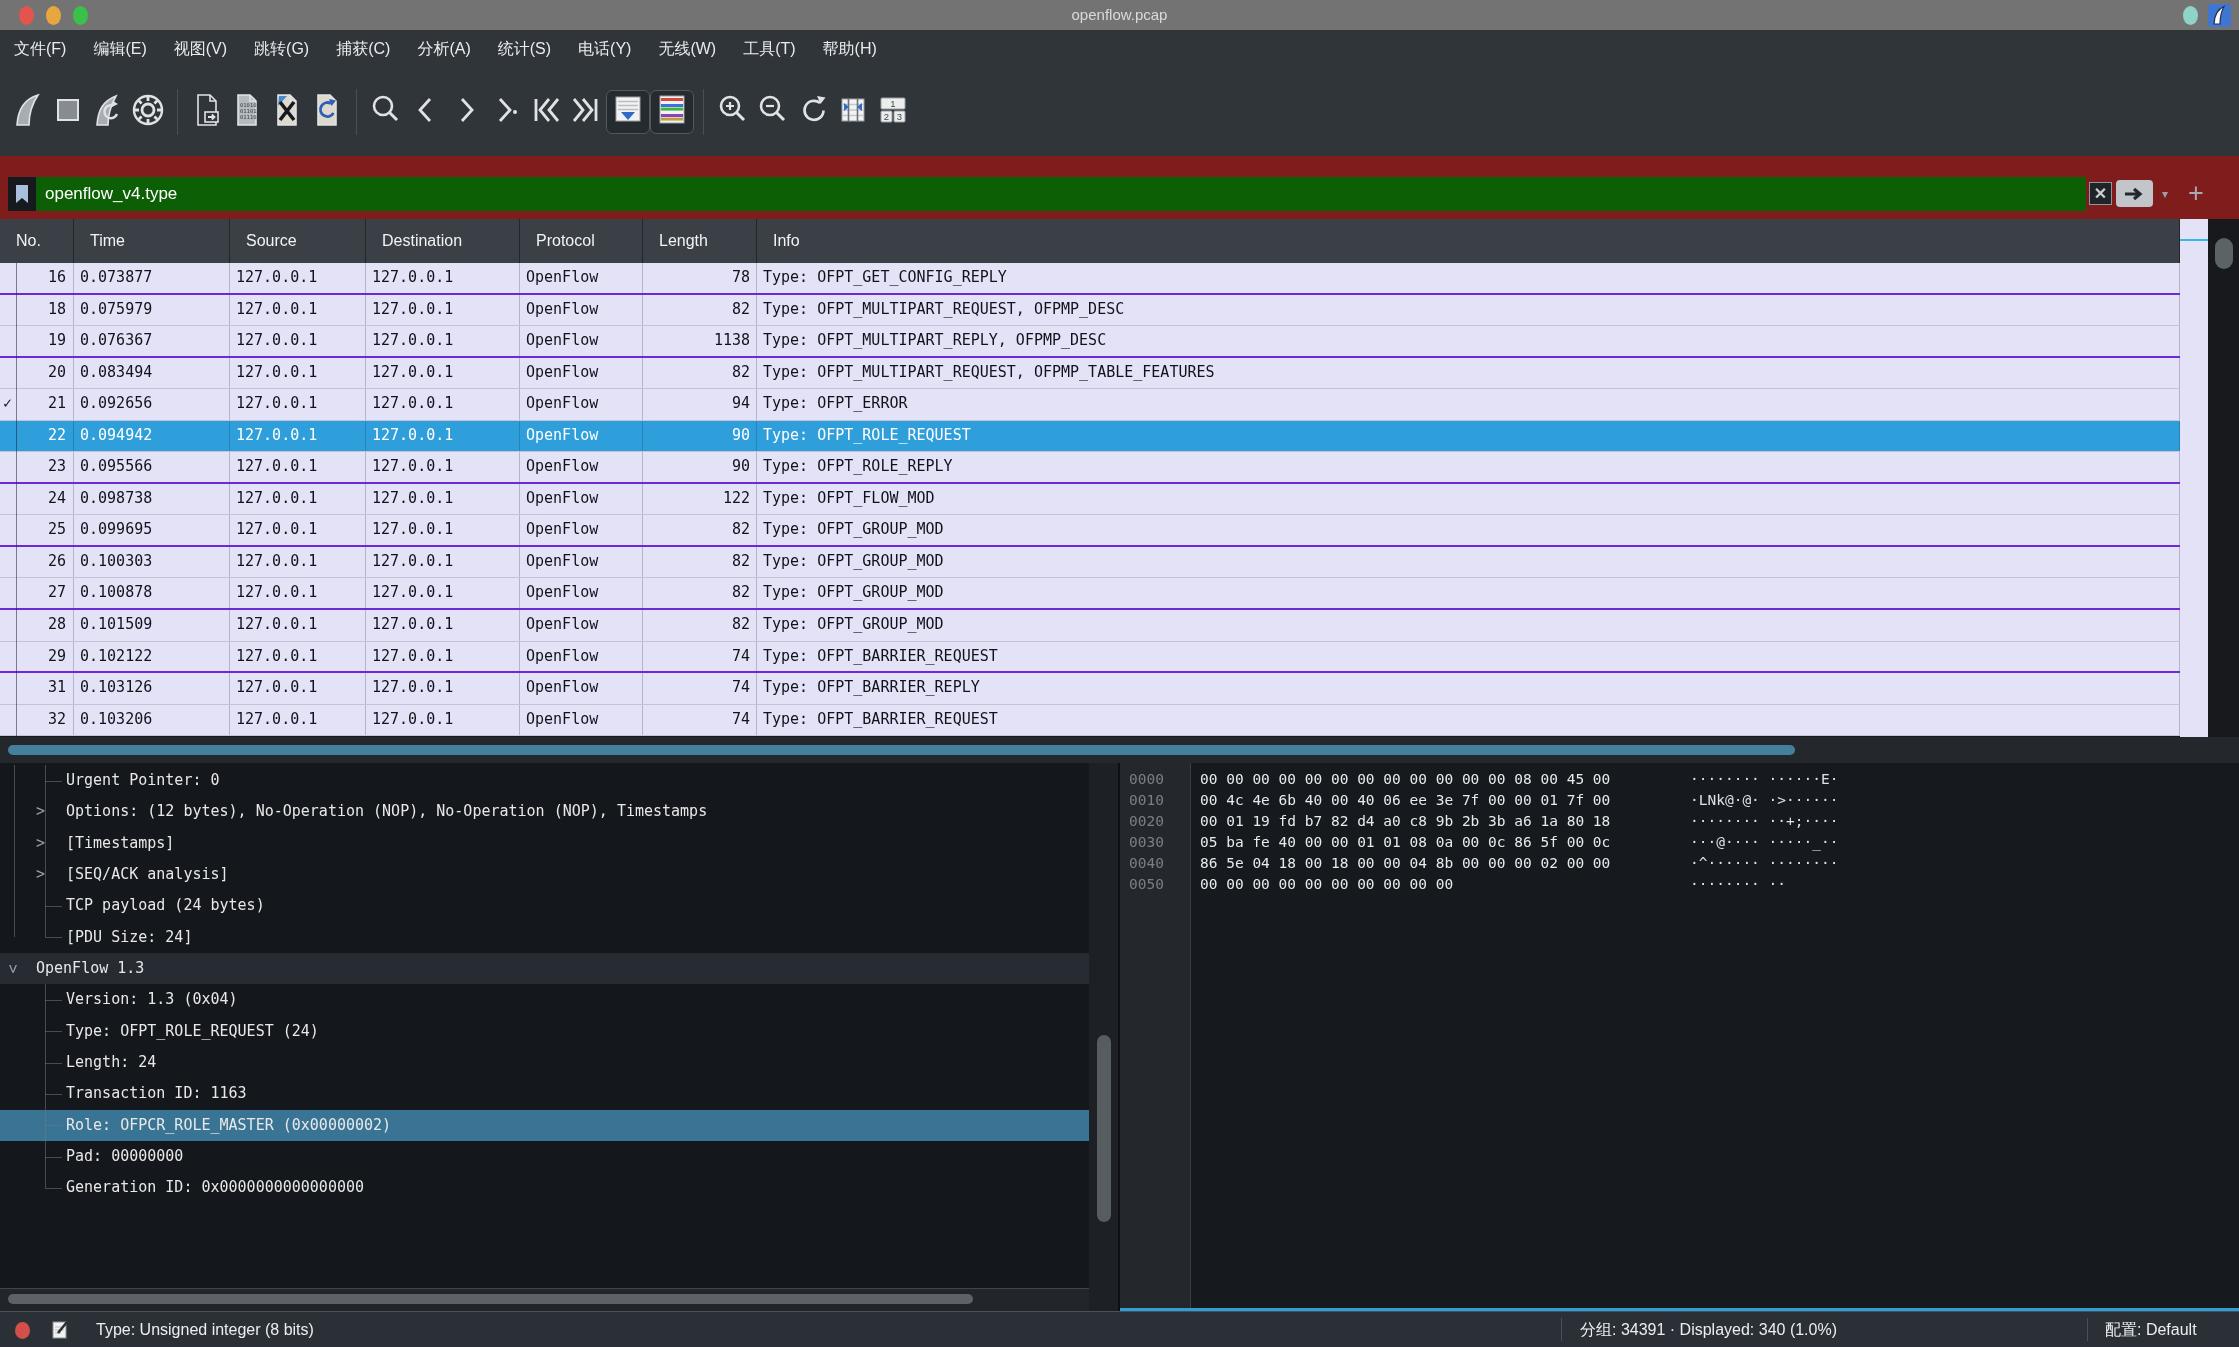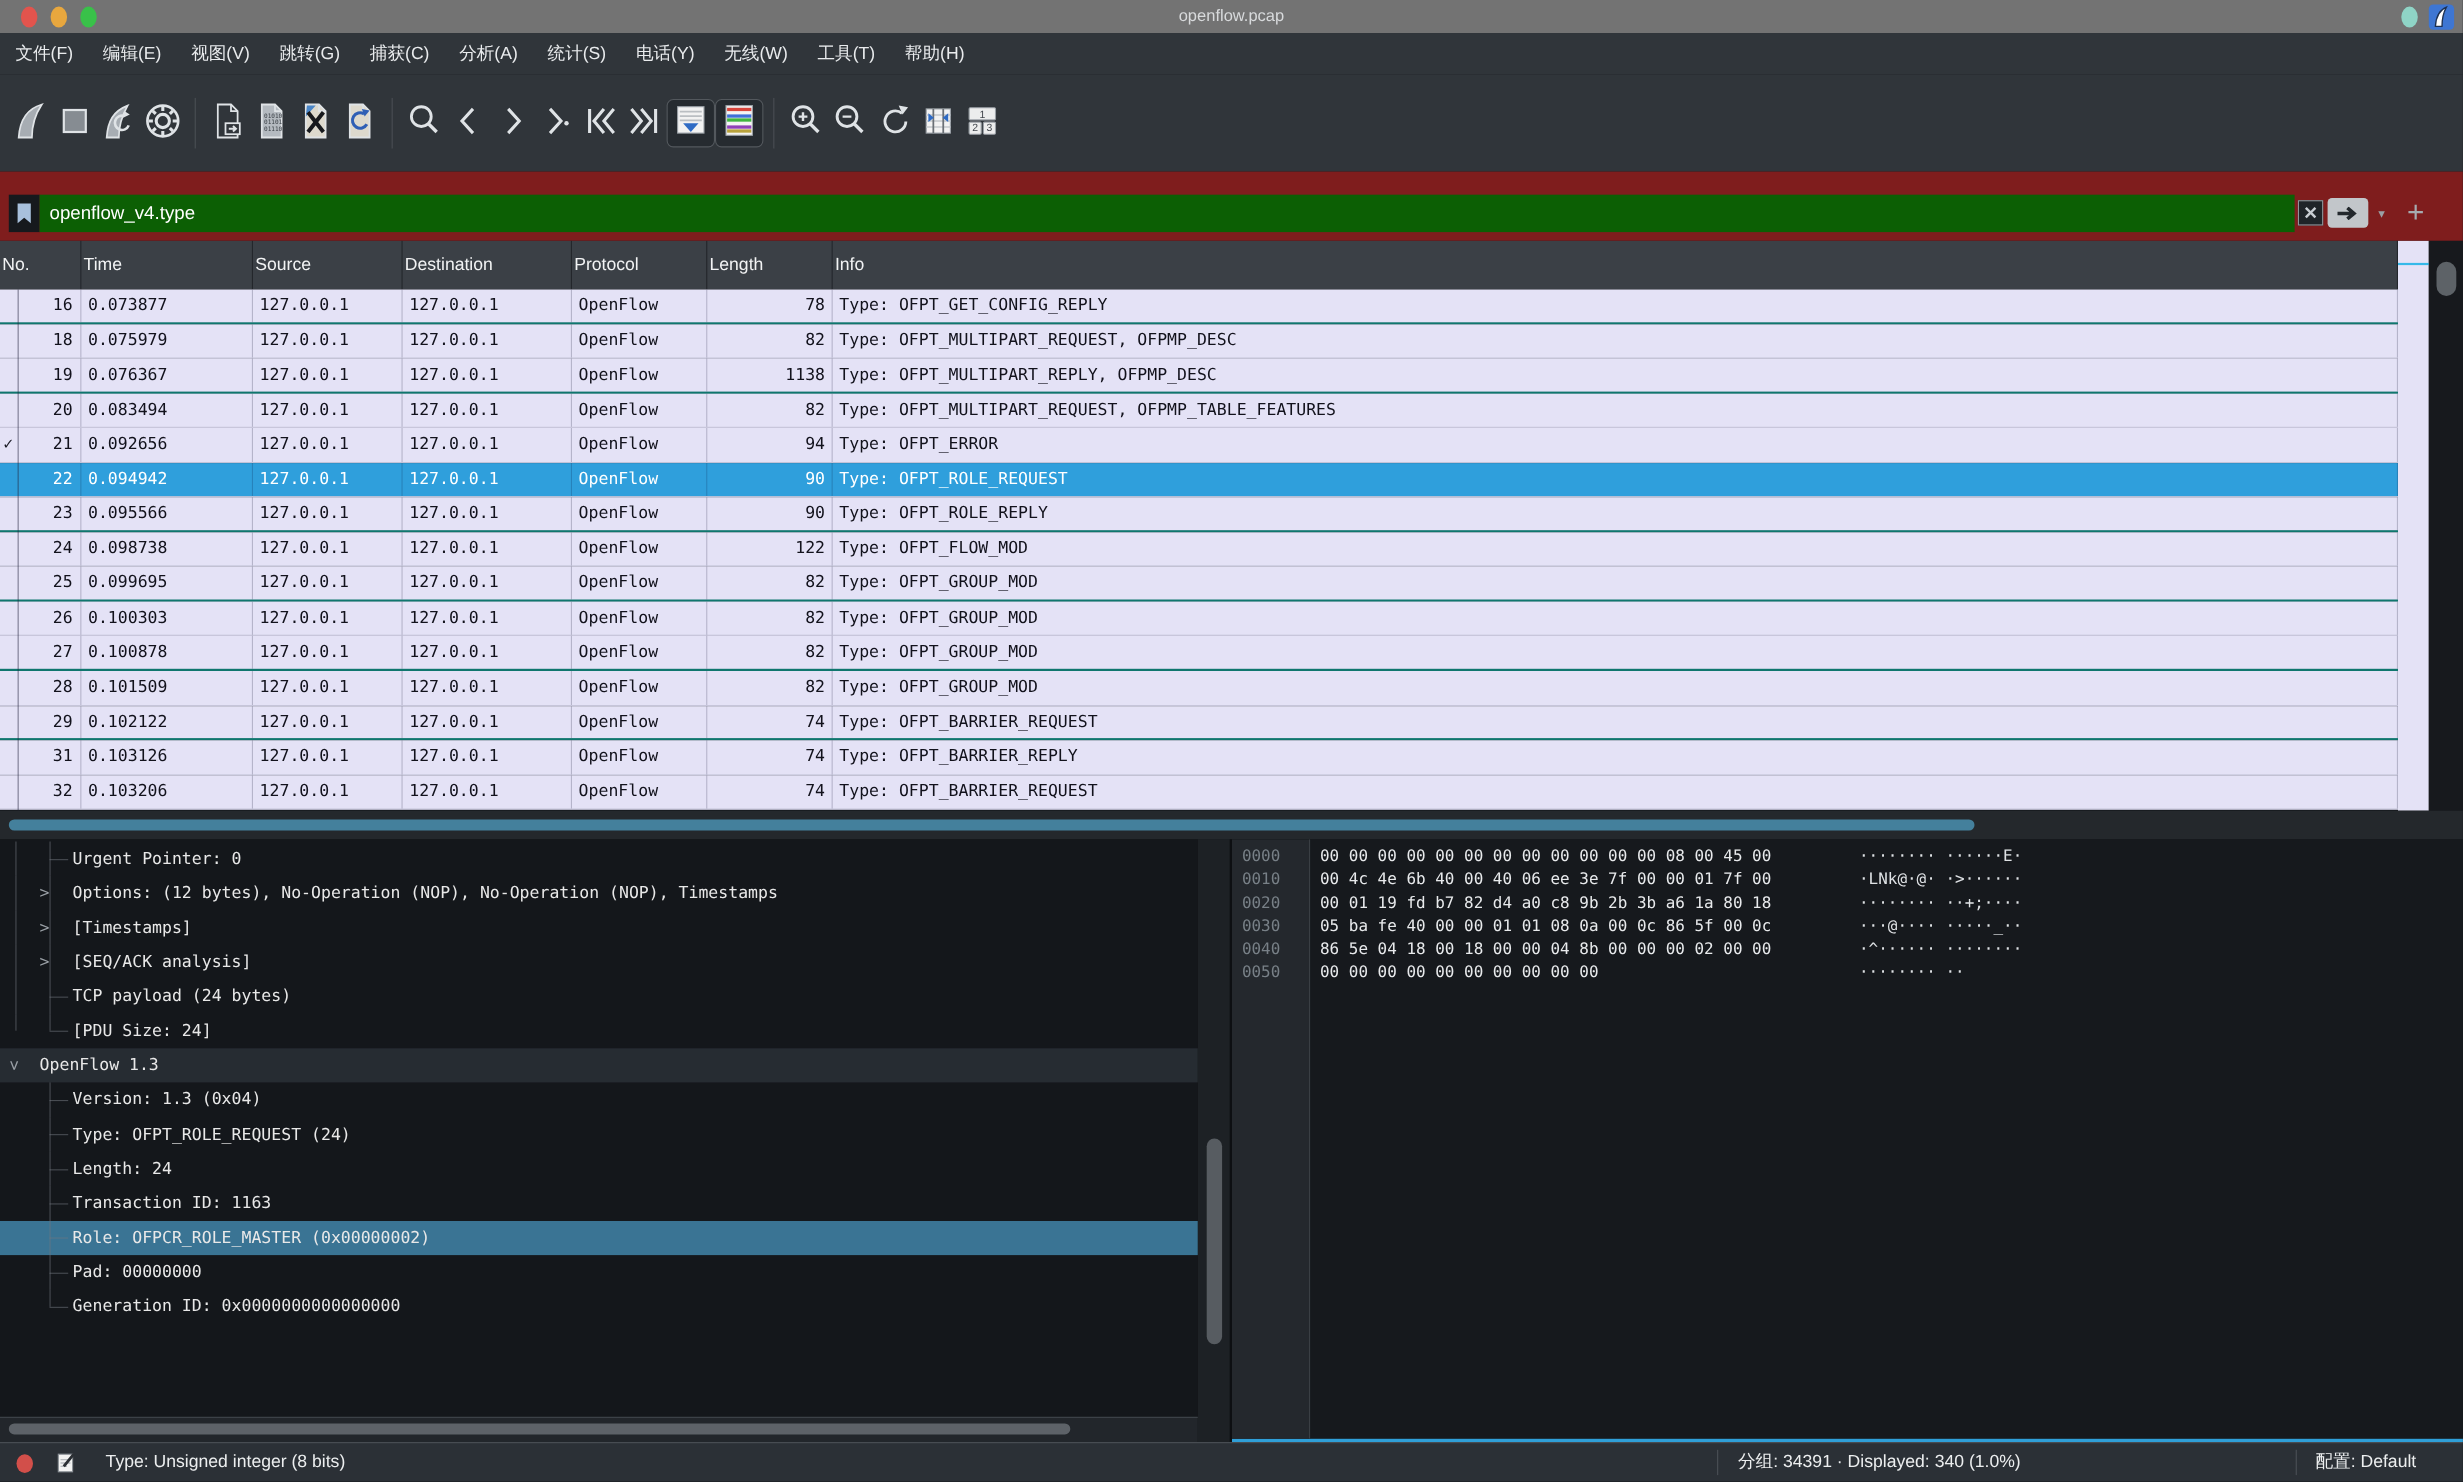--- a/index.html
+++ b/index.html
@@ -42,26 +42,26 @@
   .f-apply{position:absolute;left:2116px;top:24px;width:37px;height:27px;background:#c2c6ca;
     border-radius:4px;display:flex;align-items:center;justify-content:center;}
   .f-caret{position:absolute;left:2157px;top:26px;width:16px;height:23px;color:#9aa0a5;font-size:12px;
     display:flex;align-items:center;justify-content:center;}
   .f-add{position:absolute;left:2183px;top:22px;width:26px;height:30px;color:#a6abb0;font-size:27px;
     font-weight:300;display:flex;align-items:center;justify-content:center;}
   
   .packet-list{position:absolute;left:0;top:219px;width:2239px;height:518px;background:#16191d;}
   .pl-grid{display:grid;grid-template-columns:74px 156px 136px 154px 123px 114px 1fr;}
   .pl-header{position:absolute;left:0;top:0;width:2180px;height:44px;background:#3b4046;}
-  .pl-hcell{color:#f2f3f4;font-size:16px;line-height:44px;padding-left:2px;border-right:1px solid #23262b;
+  .pl-hcell{color:#f2f3f4;font-size:16px;line-height:44px;padding-left:16px;border-right:1px solid #23262b;
     overflow:hidden;white-space:nowrap;box-sizing:border-box;}
   .pl-rows{position:absolute;left:0;top:44px;width:2180px;height:474px;overflow:hidden;}
   .pl-row{height:31.55px;background:#e4e2f6;color:#12121c;font-family:"DejaVu Sans Mono",monospace;
     font-size:15px;box-sizing:border-box;border-bottom:1px solid #c3c3d8;position:relative;}
-  .pl-row.sep-dark{border-bottom:2px solid #0f766e;}
+  .pl-row.sep-dark{border-bottom:2px solid #6d28d9;}
   .pl-row.selected{background:#2f9fdc;color:#ffffff;}
   .pl-cell{line-height:29.5px;padding-left:6px;border-right:1px solid rgba(60,60,90,0.28);
     overflow:hidden;white-space:nowrap;box-sizing:border-box;}
   .pl-row.selected .pl-cell{border-right-color:rgba(0,0,40,0.18);}
   .pl-cell.num{text-align:right;padding-right:7px;padding-left:20px;}
   .pl-cell.len{text-align:right;padding-right:6px;}
   .related-rail{position:absolute;left:16px;top:0;height:474px;width:1px;background:rgba(35,35,60,0.55);z-index:3;}
   .related-mark{position:absolute;left:3px;top:0;width:16px;line-height:29.5px;font-size:15px;color:#1a1a24;z-index:4;
     font-family:"DejaVu Sans Mono",monospace;}
   .pl-minimap{position:absolute;left:2180px;top:0;width:28px;height:518px;background:#e4e2f6;}

